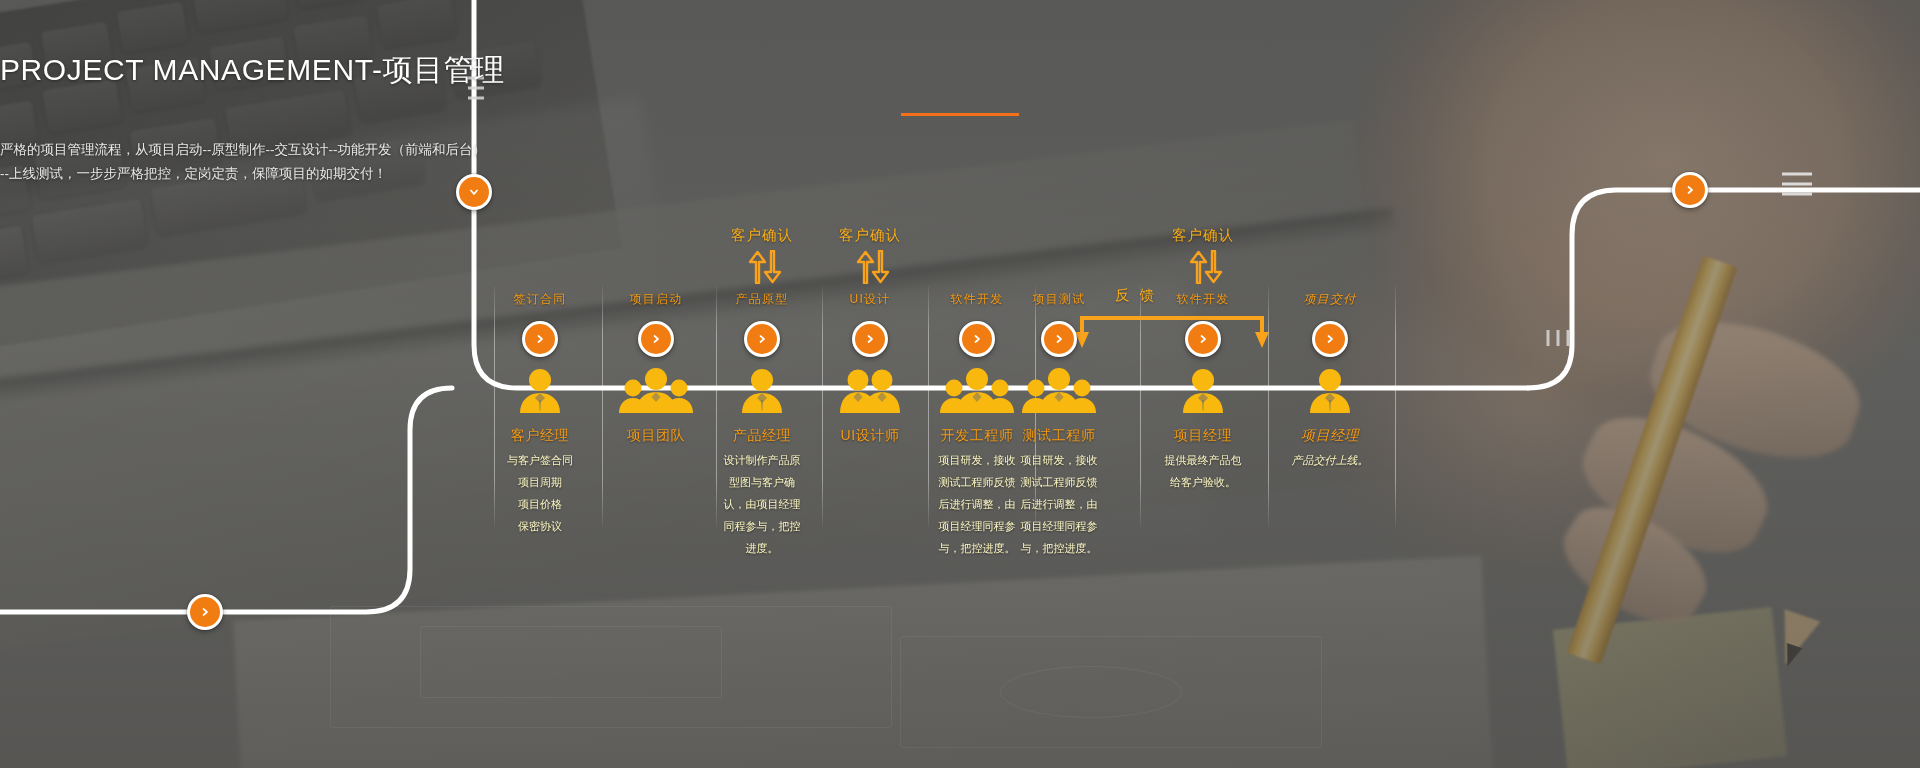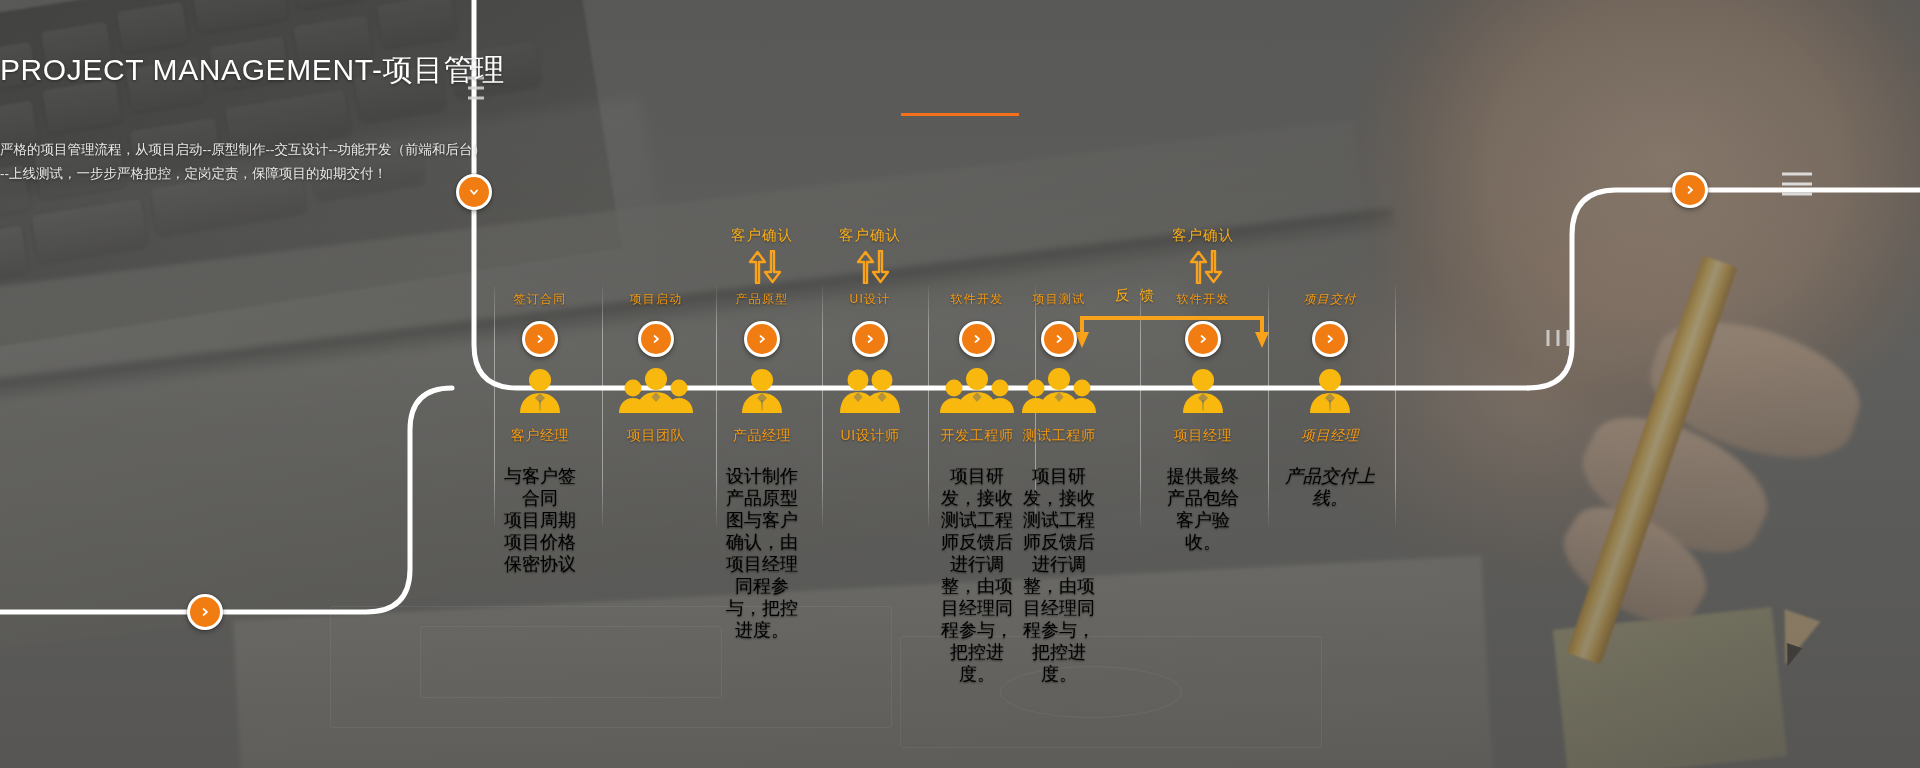--- a/index.html
+++ b/index.html
@@ -153,21 +153,21 @@
     text-shadow:0 1px 2px rgba(0,0,0,.45);
     height:22px;line-height:22px;
   }
   .dot-slot{height:46px;position:relative;}
   .role-icon{height:56px;display:flex;align-items:flex-end;justify-content:center;margin-top:8px;}
   .role-label{
     margin-top:7px;font-size:14px;color:#F59A12;letter-spacing:.6px;white-space:nowrap;
     text-shadow:0 1px 2px rgba(0,0,0,.45);
   }
   .desc{
-    margin-top:20px;font-size:18px;line-height:22px;color:#000000;
+    margin-top:4px;font-size:11px;line-height:22px;color:#fef9c3;
     text-shadow:0 1px 2px rgba(0,0,0,.5);
     padding:0 16px;
   }
   .desc.narrow{width:86px;margin-left:auto;margin-right:auto;padding:0;}
   .divider{
     position:absolute;top:286px;width:1px;height:240px;
     background:linear-gradient(180deg,rgba(255,255,255,.05),rgba(255,255,255,.42) 20%,rgba(255,255,255,.42) 80%,rgba(255,255,255,.05));
     z-index:6;
   }
 

